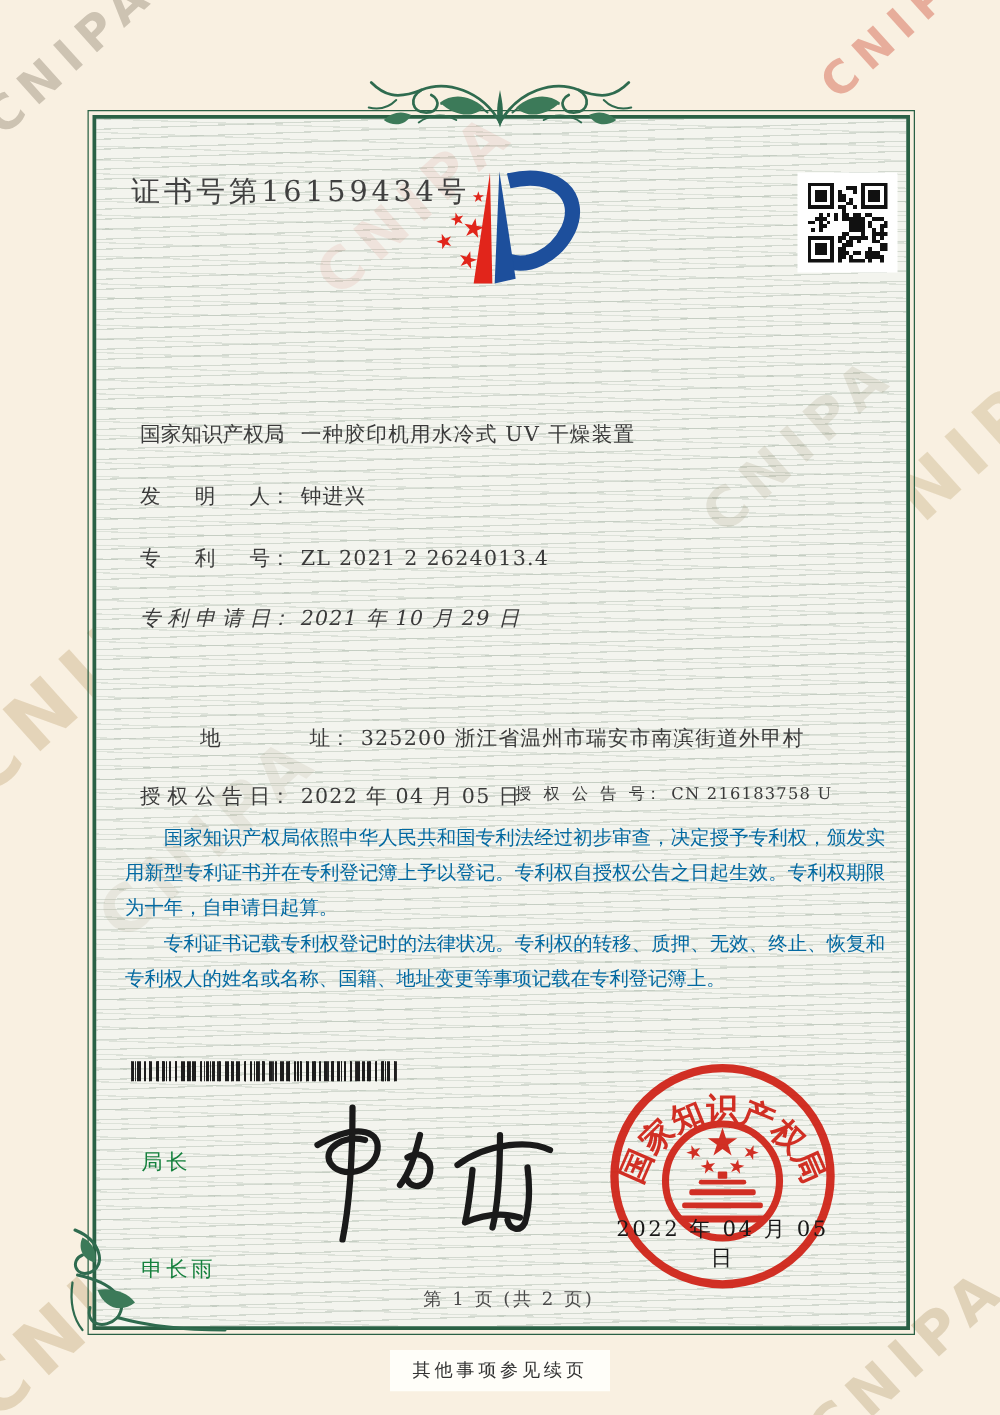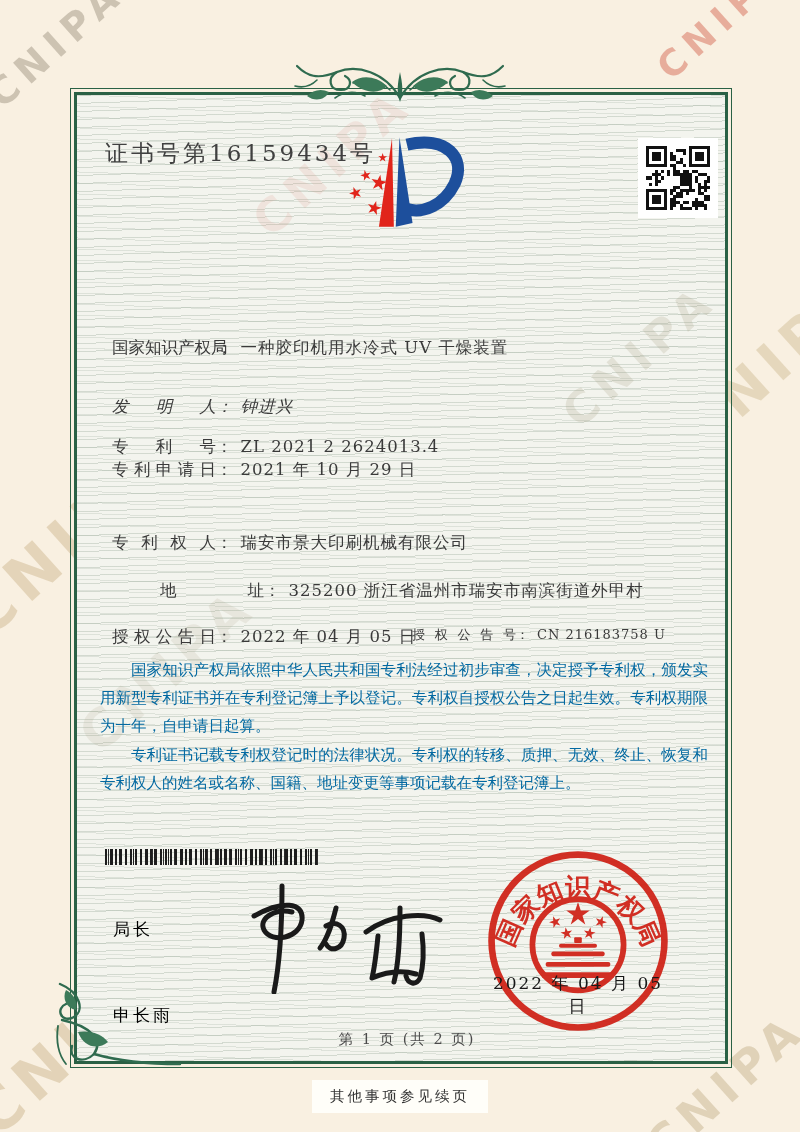--- a/index.html
+++ b/index.html
@@ -37,39 +37,39 @@
   .qr{position:absolute;left:638px;top:138px;width:80px;height:80px;background:#fff;
       display:flex;align-items:center;justify-content:center;}
   .title{position:absolute;left:0;top:242px;width:800px;text-align:center;
          font-size:40px;font-weight:bold;letter-spacing:7px;color:#141414;}
 
   
   .field{position:absolute;left:112px;font-size:16.5px;color:#3a3a3a;white-space:nowrap;}
   .f-label{display:inline-block;width:104px;text-align:justify;text-align-last:justify;}
   .f-colon{display:inline-block;}
   .f-value{margin-left:8px;letter-spacing:1px;}
-  .fr1{top:337px;} .fr2{top:396px;font-style:italic;} .fr3{top:436px;} .fr4{top:459px;}
+  .fr1{top:337px;} .fr2{top:386px;} .fr3{top:436px;} .fr4{top:484px;font-style:italic;}
   .fr5{top:532px;} .fr6{top:580px;margin-left:48px;} .fr7{top:626px;}
   .grant-no{position:absolute;left:412px;top:626px;font-size:13px;white-space:nowrap;}
 
   
   .paras{position:absolute;left:100px;top:656px;width:608px;font-size:15.5px;
          line-height:1.82;text-align:justify;color:#0369a1;}
   .paras p{margin:0;text-indent:2em;}
 
   
   .barcode{position:absolute;left:105px;top:849px;width:214px;height:16px;
     background-image:
       repeating-linear-gradient(90deg,#1d1d1d 0 2px,transparent 2px 5px),
       repeating-linear-gradient(90deg,#1d1d1d 0 1px,transparent 1px 7px),
       repeating-linear-gradient(90deg,transparent 0 3px,#2b2b2b 3px 4px,transparent 4px 11px);}
 
   
   .director{position:absolute;left:113px;font-family:"DejaVu Sans","Liberation Sans",sans-serif;
-            font-size:17px;letter-spacing:3px;color:#000000;}
+            font-size:17px;letter-spacing:3px;color:#15803d;}
   .dl1{top:918px;} .dl2{top:1004px;}
   .signature{position:absolute;left:232px;top:882px;}
 
   
   .seal{position:absolute;left:483px;top:846px;width:190px;height:190px;
         mix-blend-mode:multiply;opacity:.95;}
   .seal-date{position:absolute;left:483px;top:972px;width:190px;text-align:center;
              font-size:17px;letter-spacing:2px;color:#181818;z-index:4;}
 
   
@@ -159,23 +159,20 @@
       <span class="f-label">国家知识产权局</span><span class="f-colon">：</span><span class="f-value">一种胶印机用水冷式 UV 干燥装置</span>
     </div>
     <div class="field fr2">
       <span class="f-label">发明人</span><span class="f-colon">：</span><span class="f-value">钟进兴</span>
     </div>
     <div class="field fr3">
       <span class="f-label">专利号</span><span class="f-colon">：</span><span class="f-value">ZL 2021 2 2624013.4</span>
     </div>
     <div class="field fr4">
       <span class="f-label">专利申请日</span><span class="f-colon">：</span><span class="f-value">2021 年 10 月 29 日</span>
-    </div>
-    <div class="field fr5">
-      <span class="f-label">专利权人</span><span class="f-colon">：</span><span class="f-value">瑞安市景大印刷机械有限公司</span>
     </div>
     <div class="field fr6">
       <span class="f-label">地址</span><span class="f-colon">：</span><span class="f-value">325200 浙江省温州市瑞安市南滨街道外甲村</span>
     </div>
 
     <div class="field fr7">
       <span class="f-label">授权公告日</span><span class="f-colon">：</span><span class="f-value">2022 年 04 月 05 日</span>
     </div>
     <div class="grant-no">
       <span class="f-label">授权公告号</span><span class="f-colon">：</span><span class="f-value">CN 216183758 U</span>

